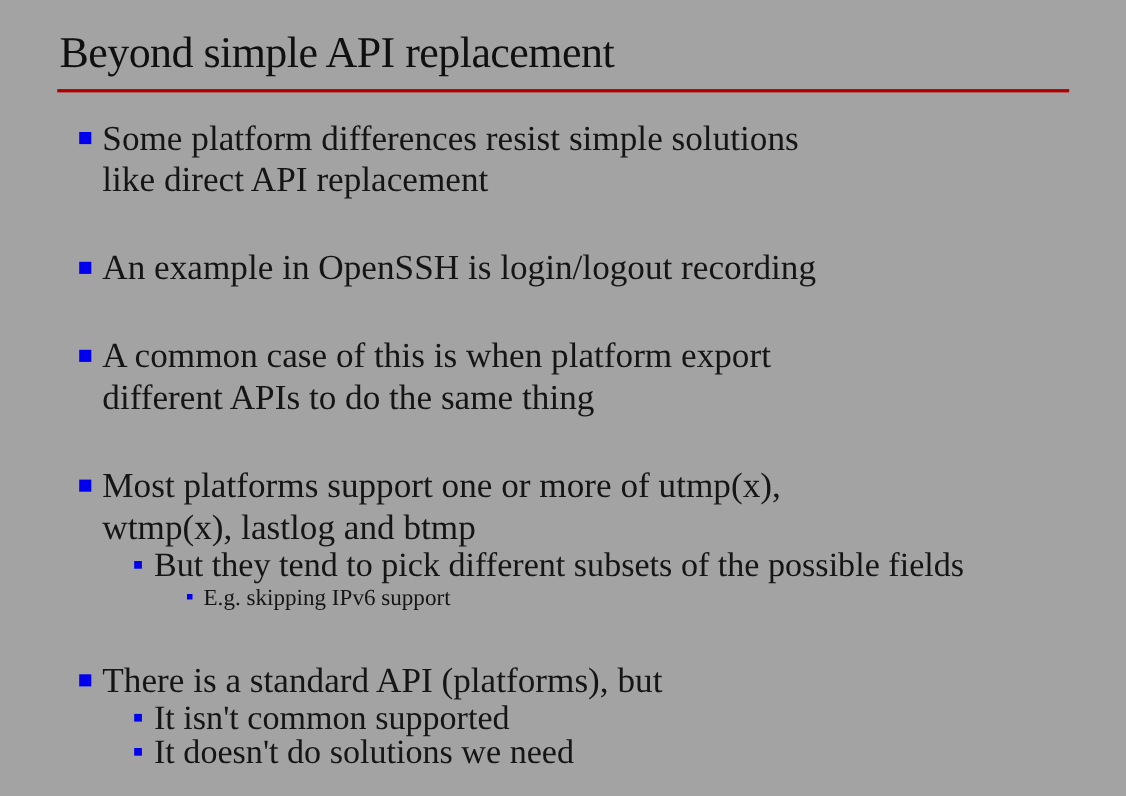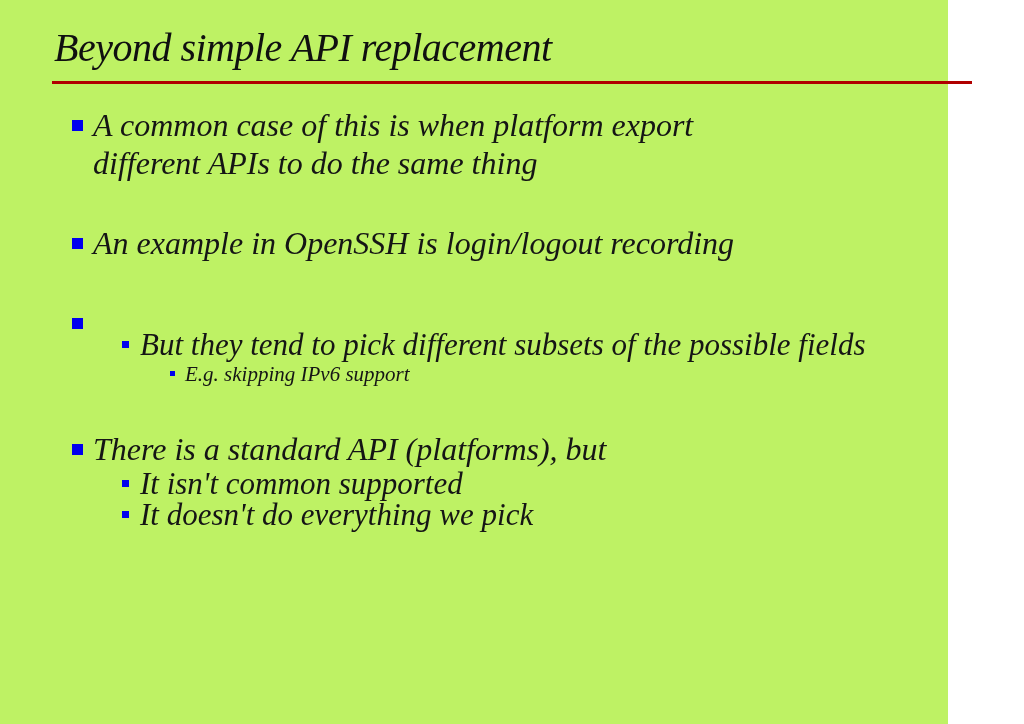--- a/index.html
+++ b/index.html
@@ -7,24 +7,23 @@
     padding: 0;
   }
   body {
     width: 1024px;
     height: 724px;
     overflow: hidden;
     font-family: "Liberation Serif", "DejaVu Serif", serif;
   }
   .slide {
     position: relative;
-    width: 948px;
+    width: 1024px;
     height: 724px;
-    background: #bef264;
-    font-style: italic;
+    background: #a3a3a3;
   }
   .title {
     position: absolute;
     left: 54px;
     top: 26px;
     font-size: 40px;
     line-height: 44px;
     color: #101010;
     letter-spacing: -0.5px;
     white-space: nowrap;
@@ -95,39 +94,48 @@
 </head>
 <body>
 
 <div class="slide">
 
   <div class="title">Beyond simple API replacement</div>
   <div class="rule"></div>
 
   <div class="content">
 
-
     <div class="item">
       <div class="row l1">
         <span class="sq"></span>
-        <div class="txt">A common case of this is when platform export
-different APIs to do the same thing</div>
+        <div class="txt">Some platform differences resist simple solutions
+like direct API replacement</div>
       </div>
     </div>
 
     <div class="item">
       <div class="row l1">
         <span class="sq"></span>
         <div class="txt">An example in OpenSSH is login/logout recording</div>
       </div>
     </div>
 
     <div class="item">
       <div class="row l1">
         <span class="sq"></span>
+        <div class="txt">A common case of this is when platform export
+different APIs to do the same thing</div>
+      </div>
+    </div>
+
+    <div class="item">
+      <div class="row l1">
+        <span class="sq"></span>
+        <div class="txt">Most platforms support one or more of utmp(x),
+wtmp(x), lastlog and btmp</div>
       </div>
       <div class="children">
         <div class="row l2">
           <span class="sq"></span>
           <div class="txt">But they tend to pick different subsets of the possible fields</div>
         </div>
         <div class="row l3">
           <span class="sq"></span>
           <div class="txt">E.g. skipping IPv6 support</div>
         </div>
@@ -139,19 +147,19 @@
         <span class="sq"></span>
         <div class="txt">There is a standard API (platforms), but</div>
       </div>
       <div class="children">
         <div class="row l2">
           <span class="sq"></span>
           <div class="txt">It isn't common supported</div>
         </div>
         <div class="row l2">
           <span class="sq"></span>
-          <div class="txt">It doesn't do everything we pick</div>
+          <div class="txt">It doesn't do solutions we need</div>
         </div>
       </div>
     </div>
 
   </div>
 </div>
 
 </body></html>

